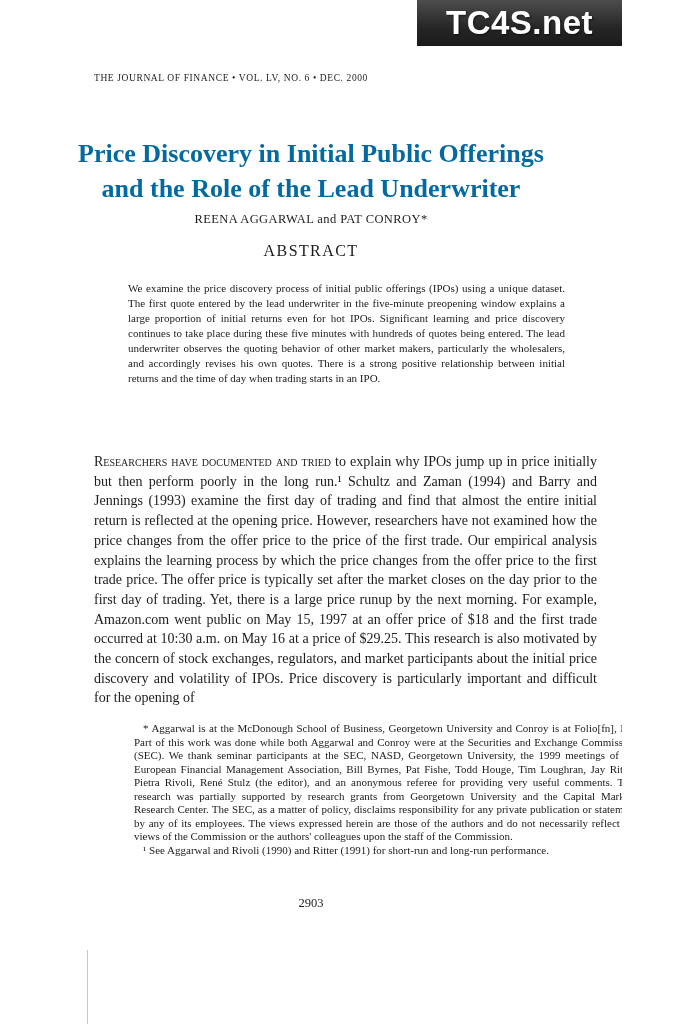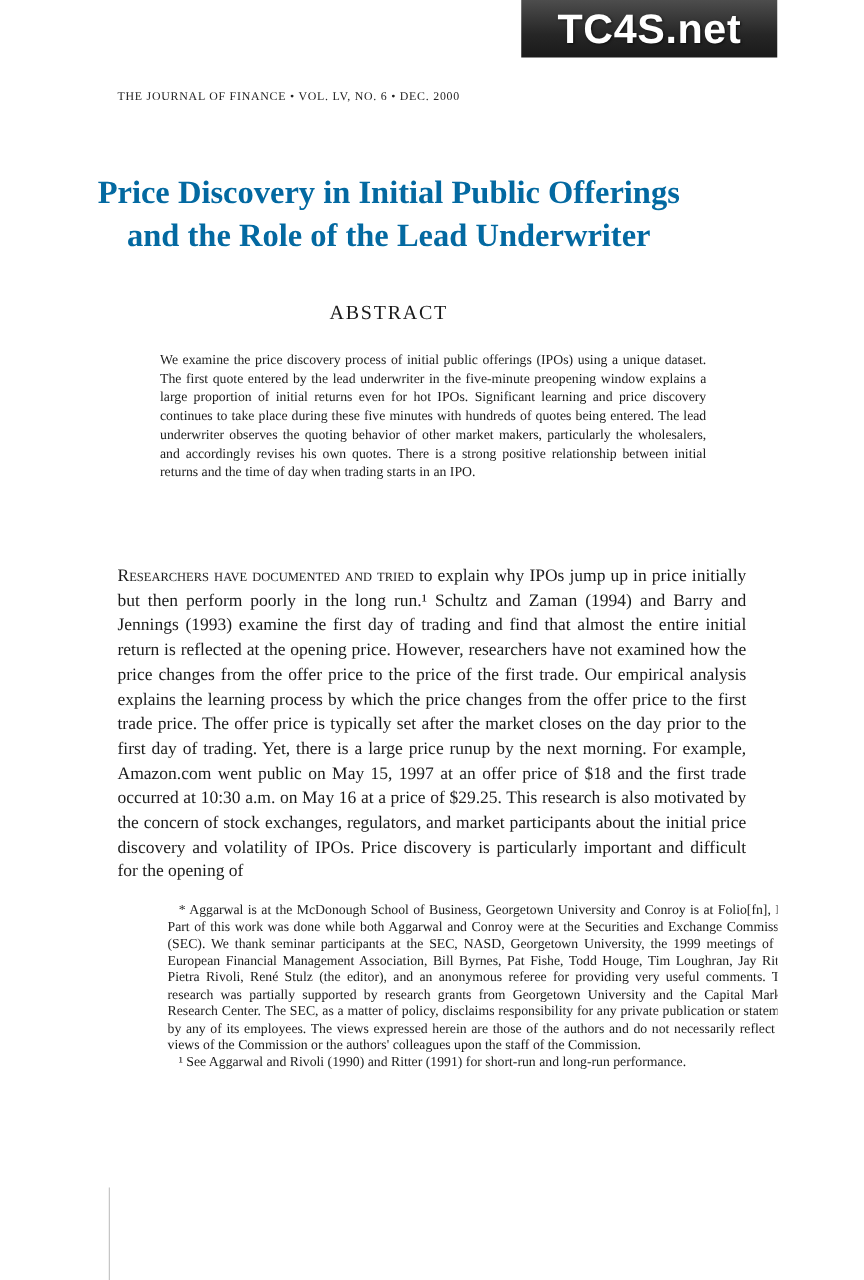--- a/index.html
+++ b/index.html
@@ -149,30 +149,32 @@
     <span>TC4S.net</span>
   </div>
 
   <div class="journal-line">THE JOURNAL OF FINANCE • VOL. LV, NO. 6 • DEC. 2000</div>
 
   <h1 class="title">
     <span class="tl">Price Discovery in Initial Public Offerings</span>
     <span class="tl">and the Role of the Lead Underwriter</span>
   </h1>
 
+  <div class="authors">REENA AGGARWAL and PAT CONROY*</div>
 
   <div class="abs-head">ABSTRACT</div>
 
   <p class="abs-text">We examine the price discovery process of initial public offerings (IPOs) using a unique dataset. The first quote entered by the lead underwriter in the five-minute preopening window explains a large proportion of initial returns even for hot IPOs. Significant learning and price discovery continues to take place during these five minutes with hundreds of quotes being entered. The lead underwriter observes the quoting behavior of other market makers, particularly the wholesalers, and accordingly revises his own quotes. There is a strong positive relationship between initial returns and the time of day when trading starts in an IPO.</p>
 
   <p class="body-text"><span class="smallcaps">Researchers have documented and tried</span><span> to explain why IPOs jump up in price initially but then perform poorly in the long run.¹ Schultz and Zaman (1994) and Barry and Jennings (1993) examine the first day of trading and find that almost the entire initial return is reflected at the opening price. However, researchers have not examined how the price changes from the offer price to the price of the first trade. Our empirical analysis explains the learning process by which the price changes from the offer price to the first trade price. The offer price is typically set after the market closes on the day prior to the first day of trading. Yet, there is a large price runup by the next morning. For example, Amazon.com went public on May 15, 1997 at an offer price of $18 and the first trade occurred at 10:30 a.m. on May 16 at a price of $29.25. This research is also motivated by the concern of stock exchanges, regulators, and market participants about the initial price discovery and volatility of IPOs. Price discovery is particularly important and difficult for the opening of</span></p>
 
   <div class="footnotes">
     <p>* Aggarwal is at the McDonough School of Business, Georgetown University and Conroy is at Folio[fn], Inc. Part of this work was done while both Aggarwal and Conroy were at the Securities and Exchange Commission (SEC). We thank seminar participants at the SEC, NASD, Georgetown University, the 1999 meetings of the European Financial Management Association, Bill Byrnes, Pat Fishe, Todd Houge, Tim Loughran, Jay Ritter, Pietra Rivoli, René Stulz (the editor), and an anonymous referee for providing very useful comments. This research was partially supported by research grants from Georgetown University and the Capital Markets Research Center. The SEC, as a matter of policy, disclaims responsibility for any private publication or statement by any of its employees. The views expressed herein are those of the authors and do not necessarily reflect the views of the Commission or the authors' colleagues upon the staff of the Commission.</p>
     <p>¹ See Aggarwal and Rivoli (1990) and Ritter (1991) for short-run and long-run performance.</p>
   </div>
 
+  <div class="page-number">2903</div>
 
 
   <div class="scan-line"></div>
 
 
 </div>
 
 </body></html>

